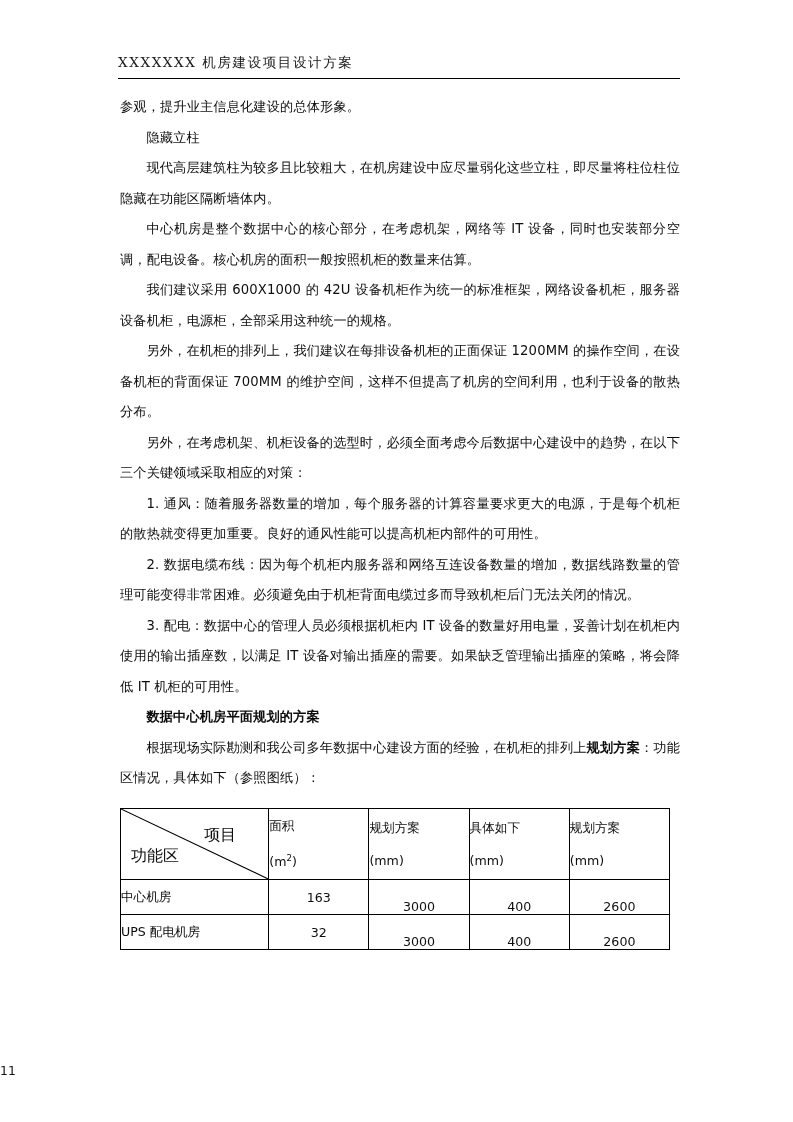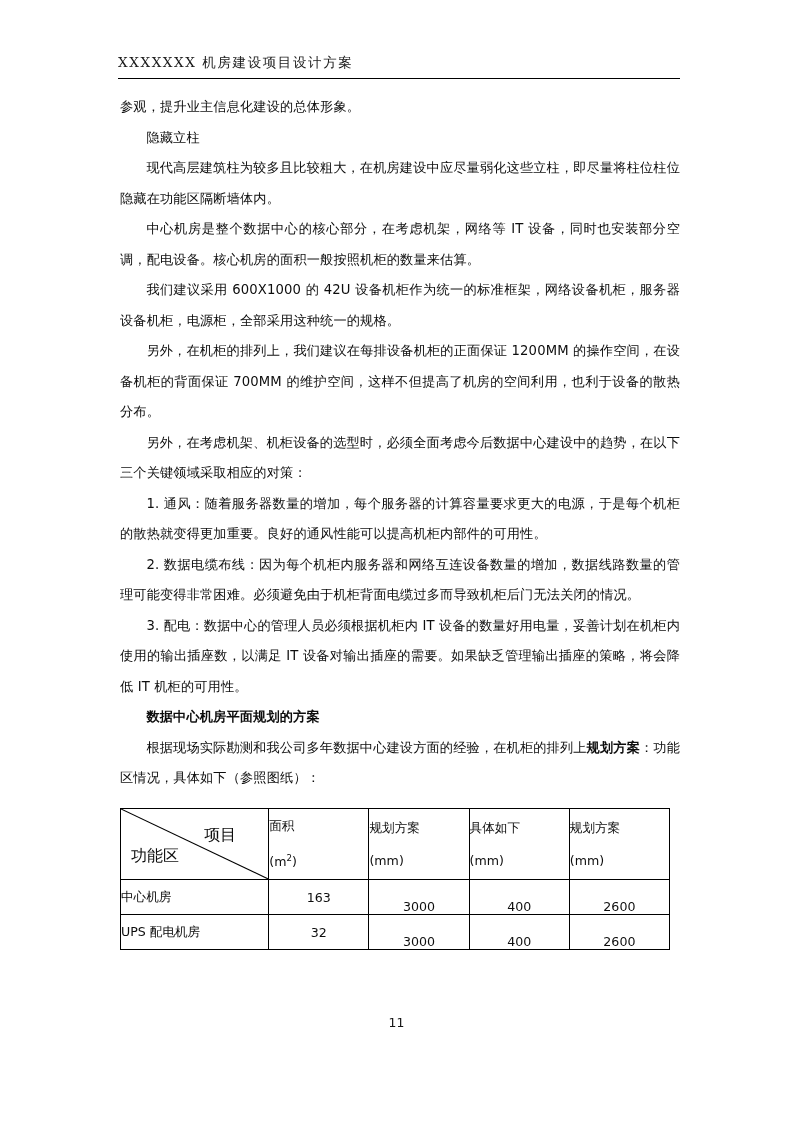--- a/index.html
+++ b/index.html
@@ -143,23 +143,23 @@
     text-align: center;
     vertical-align: bottom;
     padding-bottom: 4px;
     font-size: 12.4px;
   }
 
   
   .footer {
     position: absolute;
     left: 0;
-    top: 1012px;
+    top: 1060px;
     width: 793px;
-    text-align: center;
+    text-align: left;
   }
   .page-number {
     font-size: 12.4px;
     color: #141414;
   }
 </style>
 </head>
 <body>
 
 <div class="page">

